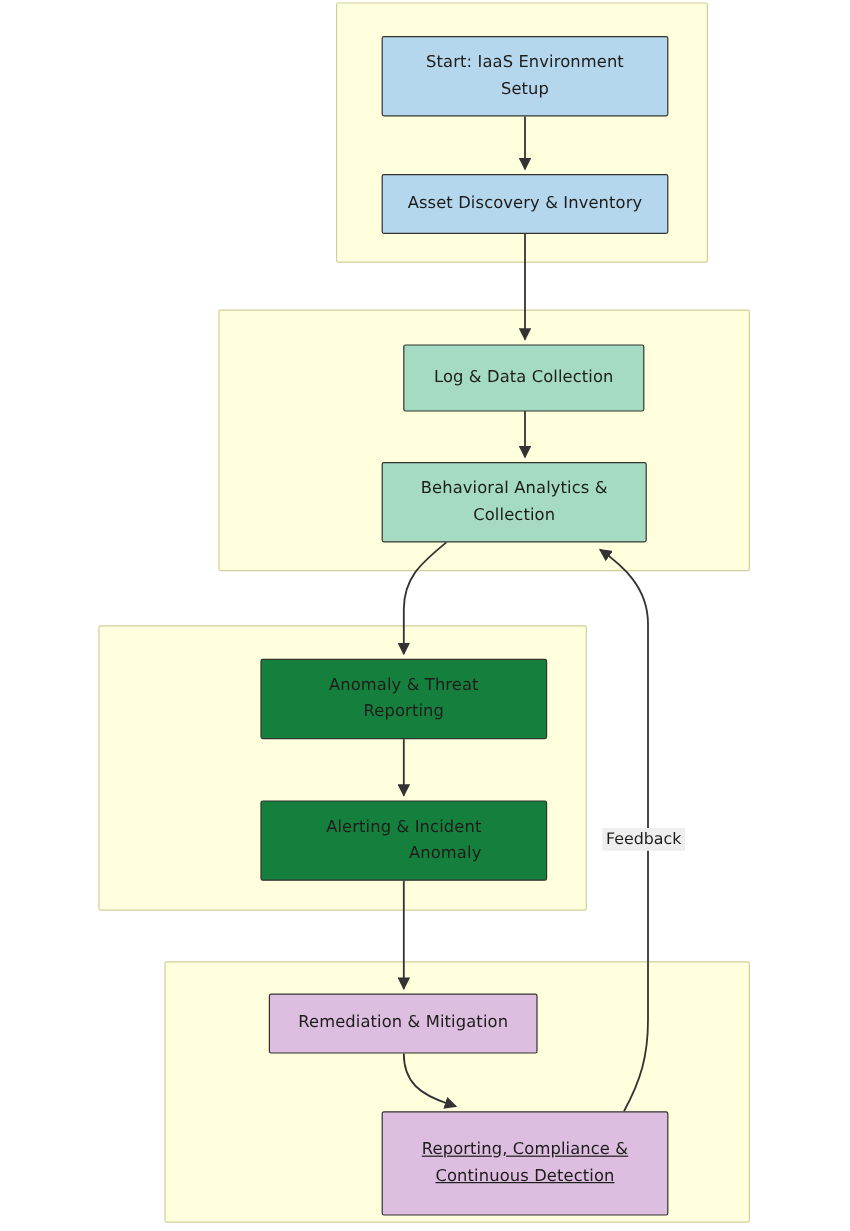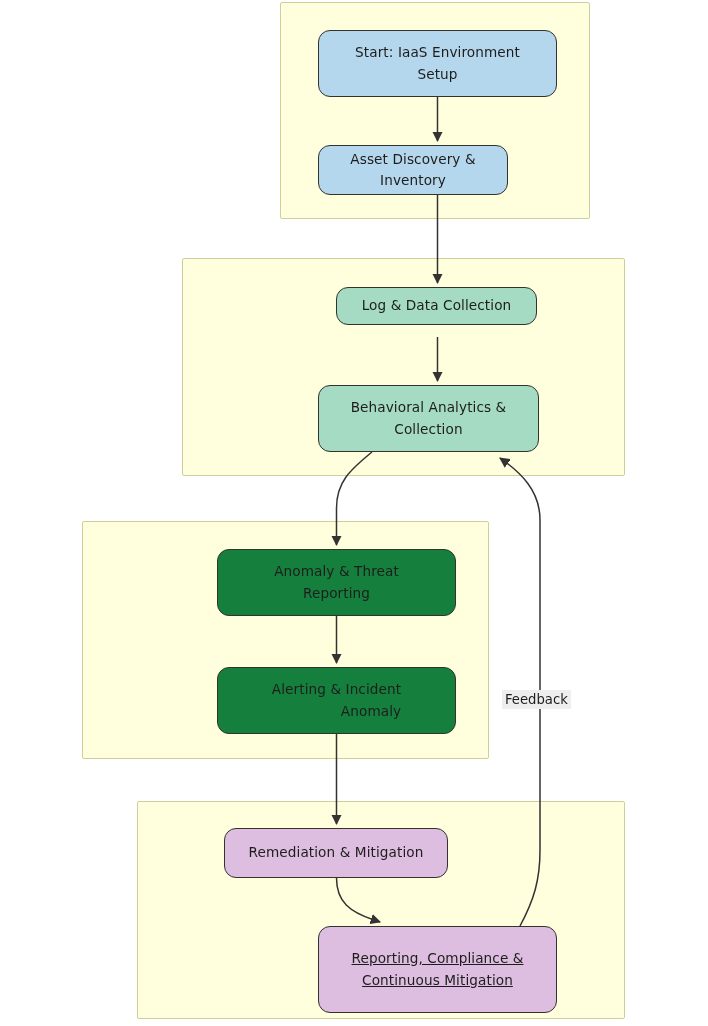--- a/index.html
+++ b/index.html
@@ -32,21 +32,21 @@
     position: absolute;
     background: #ffffde;
     border: 1px solid #cfcf9a;
     border-radius: 2px;
     box-sizing: border-box;
   }
   .node {
     position: absolute;
     box-sizing: border-box;
     border: 1.6px solid #33332e;
-    border-radius: 12px;
+    border-radius: 2px;
     display: flex;
     align-items: center;
     justify-content: center;
     text-align: center;
     color: #1d1d1b;
     font-size: 13.6px;
     line-height: 1.58;
     letter-spacing: 0.1px;
     padding: 2px 8px;
   }
@@ -103,27 +103,27 @@
     </g>
   </svg>
 
   <div class="node n-blue" style="left:318px; top:30px; width:239px; height:67px;">
     <div>
       <span>Start: IaaS Environment</span>
       <span>Setup</span>
     </div>
   </div>
 
-  <div class="node n-blue" style="left:318px; top:145px; width:190px; height:50px;">
+  <div class="node n-blue" style="left:318px; top:145px; width:239px; height:50px;">
     <div>
       <span>Asset Discovery &amp; Inventory</span>
     </div>
   </div>
 
-  <div class="node n-green" style="left:336px; top:287px; width:201px; height:38px;">
+  <div class="node n-green" style="left:336px; top:287px; width:201px; height:56px;">
     <div>
       <span>Log &amp; Data Collection</span>
     </div>
   </div>
 
   <div class="node n-green" style="left:318px; top:385px; width:221px; height:67px;">
     <div>
       <span>Behavioral Analytics &amp;</span>
       <span>Collection</span>
     </div>
@@ -145,19 +145,19 @@
 
   <div class="node n-purple" style="left:224px; top:828px; width:224px; height:50px;">
     <div>
       <span>Remediation &amp; Mitigation</span>
     </div>
   </div>
 
   <div class="node n-purple" style="left:318px; top:926px; width:239px; height:87px;text-decoration:underline;">
     <div>
       <span>Reporting, Compliance &amp;</span>
-      <span>Continuous Mitigation</span>
+      <span>Continuous Detection</span>
     </div>
   </div>
 
   <div class="edge-label" style="left:502px; top:690px;">Feedback</div>
 
 </div>
 
 </body></html>

